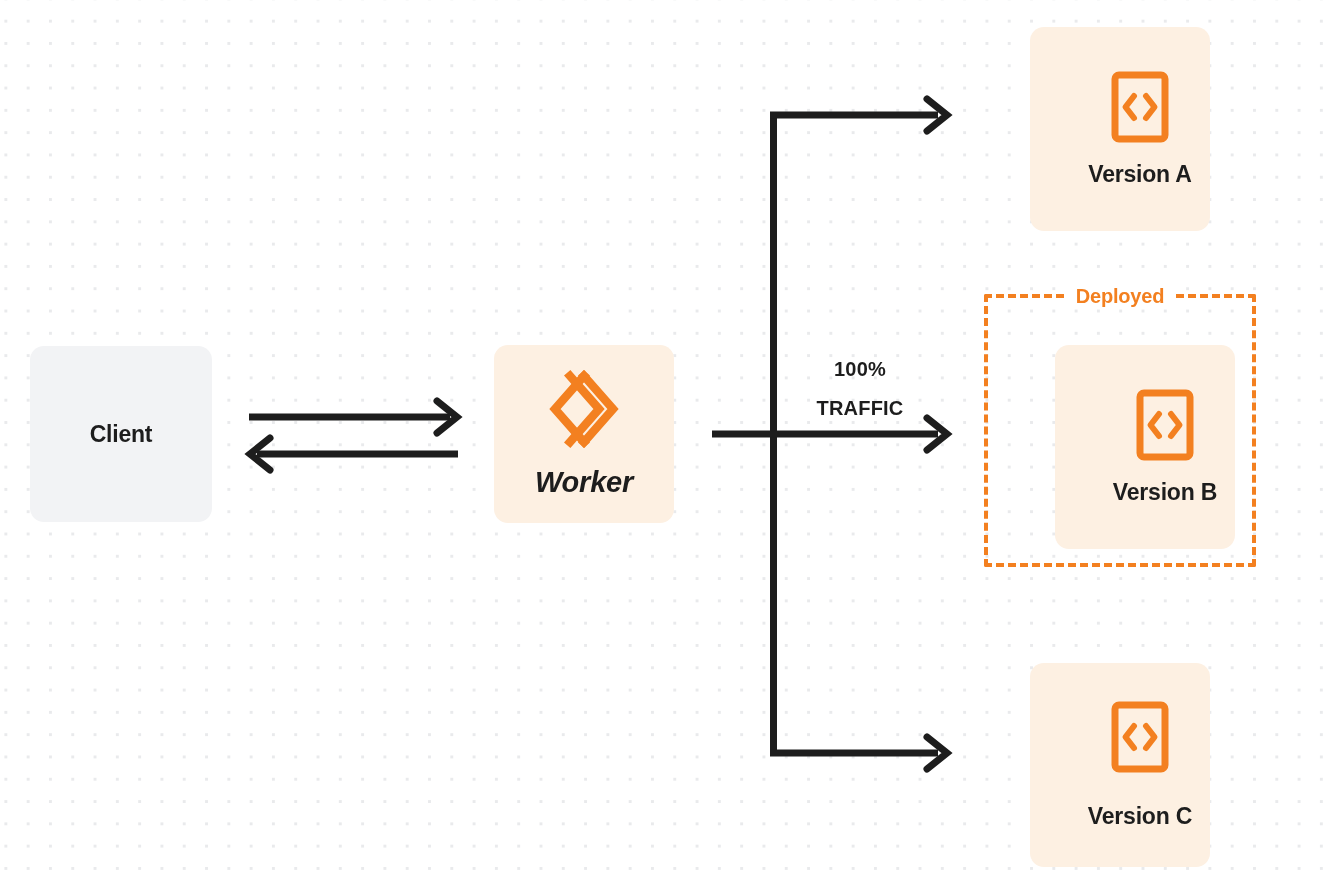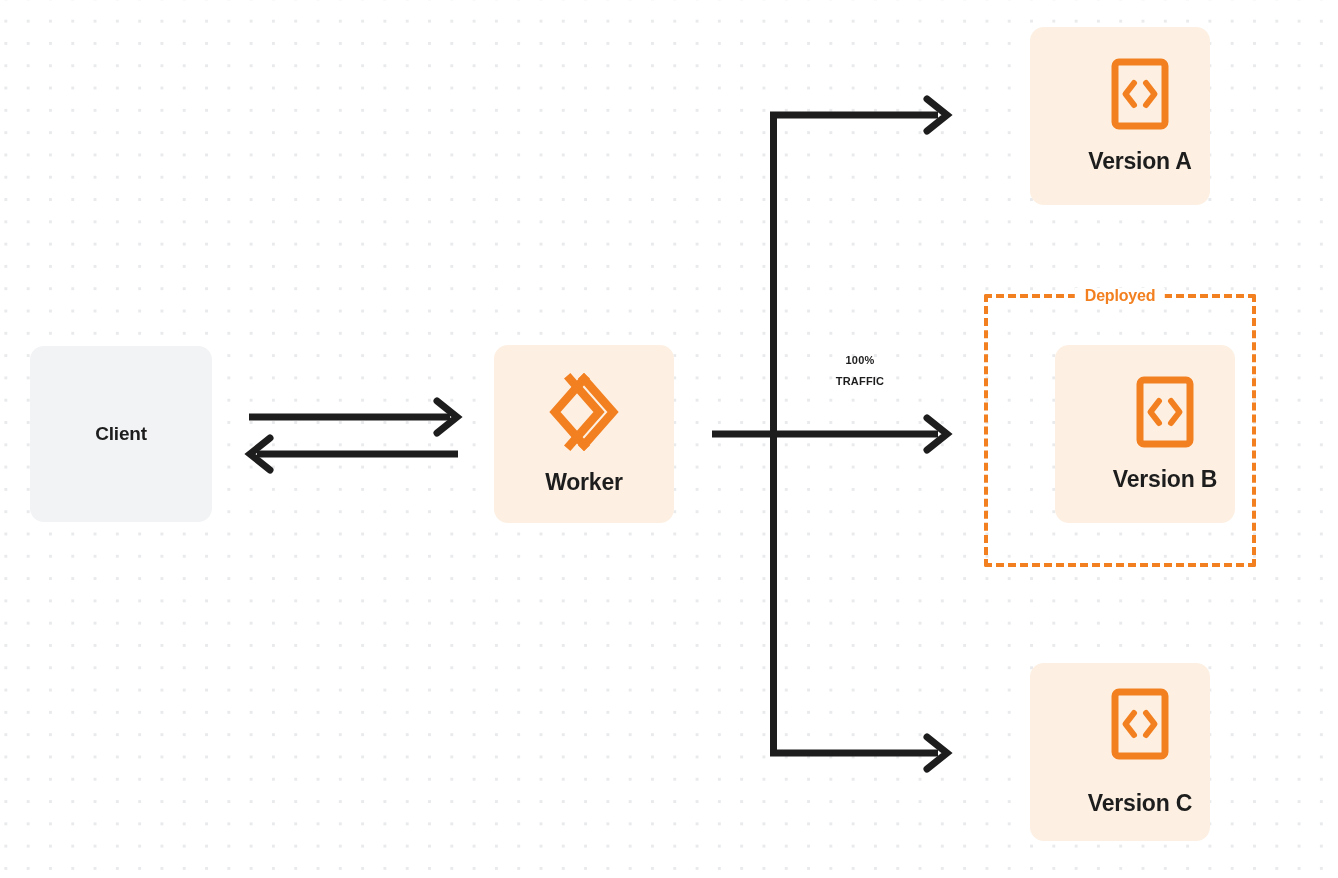--- a/index.html
+++ b/index.html
@@ -38,39 +38,40 @@
   }
 
   
   .client-box {
     left: 30px;
     top: 346px;
     width: 182px;
     height: 176px;
     background: #f2f3f5;
   }
-  .client-box .node-label { font-size: 19px; text-align: right; }
+  .client-box .node-label { font-size: 23px; text-align: right; }
 
   
   .worker-box {
     left: 494px;
     top: 345px;
     width: 180px;
     height: 178px;
     background: #fdf0e2;
   }
   .worker-box .node-label {
-    font-size: 23px;
+    font-size: 29px;
     margin-top: 14px;
+    font-style: italic;
   }
 
   
   .version-box {
     width: 180px;
-    height: 178px;
+    height: 204px;
     background: #fdf0e2;
     left: 1030px;
     padding-left: 40px;
   }
   .version-box .node-label {
     font-size: 23px;
     margin-top: 14px;
   }
   .ver-a { top: 27px; }
   .ver-b { top: 345px; margin-left: 25px; }
@@ -88,21 +89,21 @@
     border-radius: 2px;
   }
   .deployed-label {
     position: absolute;
     left: 50%;
     top: -2px;
     transform: translate(-50%, -50%);
     background: #ffffff;
     padding: 0 10px;
     color: #f38020;
-    font-size: 16px;
+    font-size: 20px;
     font-weight: 700;
     letter-spacing: -0.2px;
     white-space: nowrap;
     line-height: 1;
   }
 
   
   .overlay {
     position: absolute;
     left: 0;
@@ -113,21 +114,21 @@
   }
 
   
   .traffic-label {
     position: absolute;
     left: 790px;
     top: 350px;
     width: 140px;
     text-align: center;
     color: #1d1d1d;
-    font-size: 11px;
+    font-size: 20px;
     font-weight: 700;
     line-height: 1.95;
     letter-spacing: 0.2px;
   }
   .traffic-label .pct { display: block; }
   .traffic-label .word { display: block; }
 </style>
 </head>
 <body>
 

